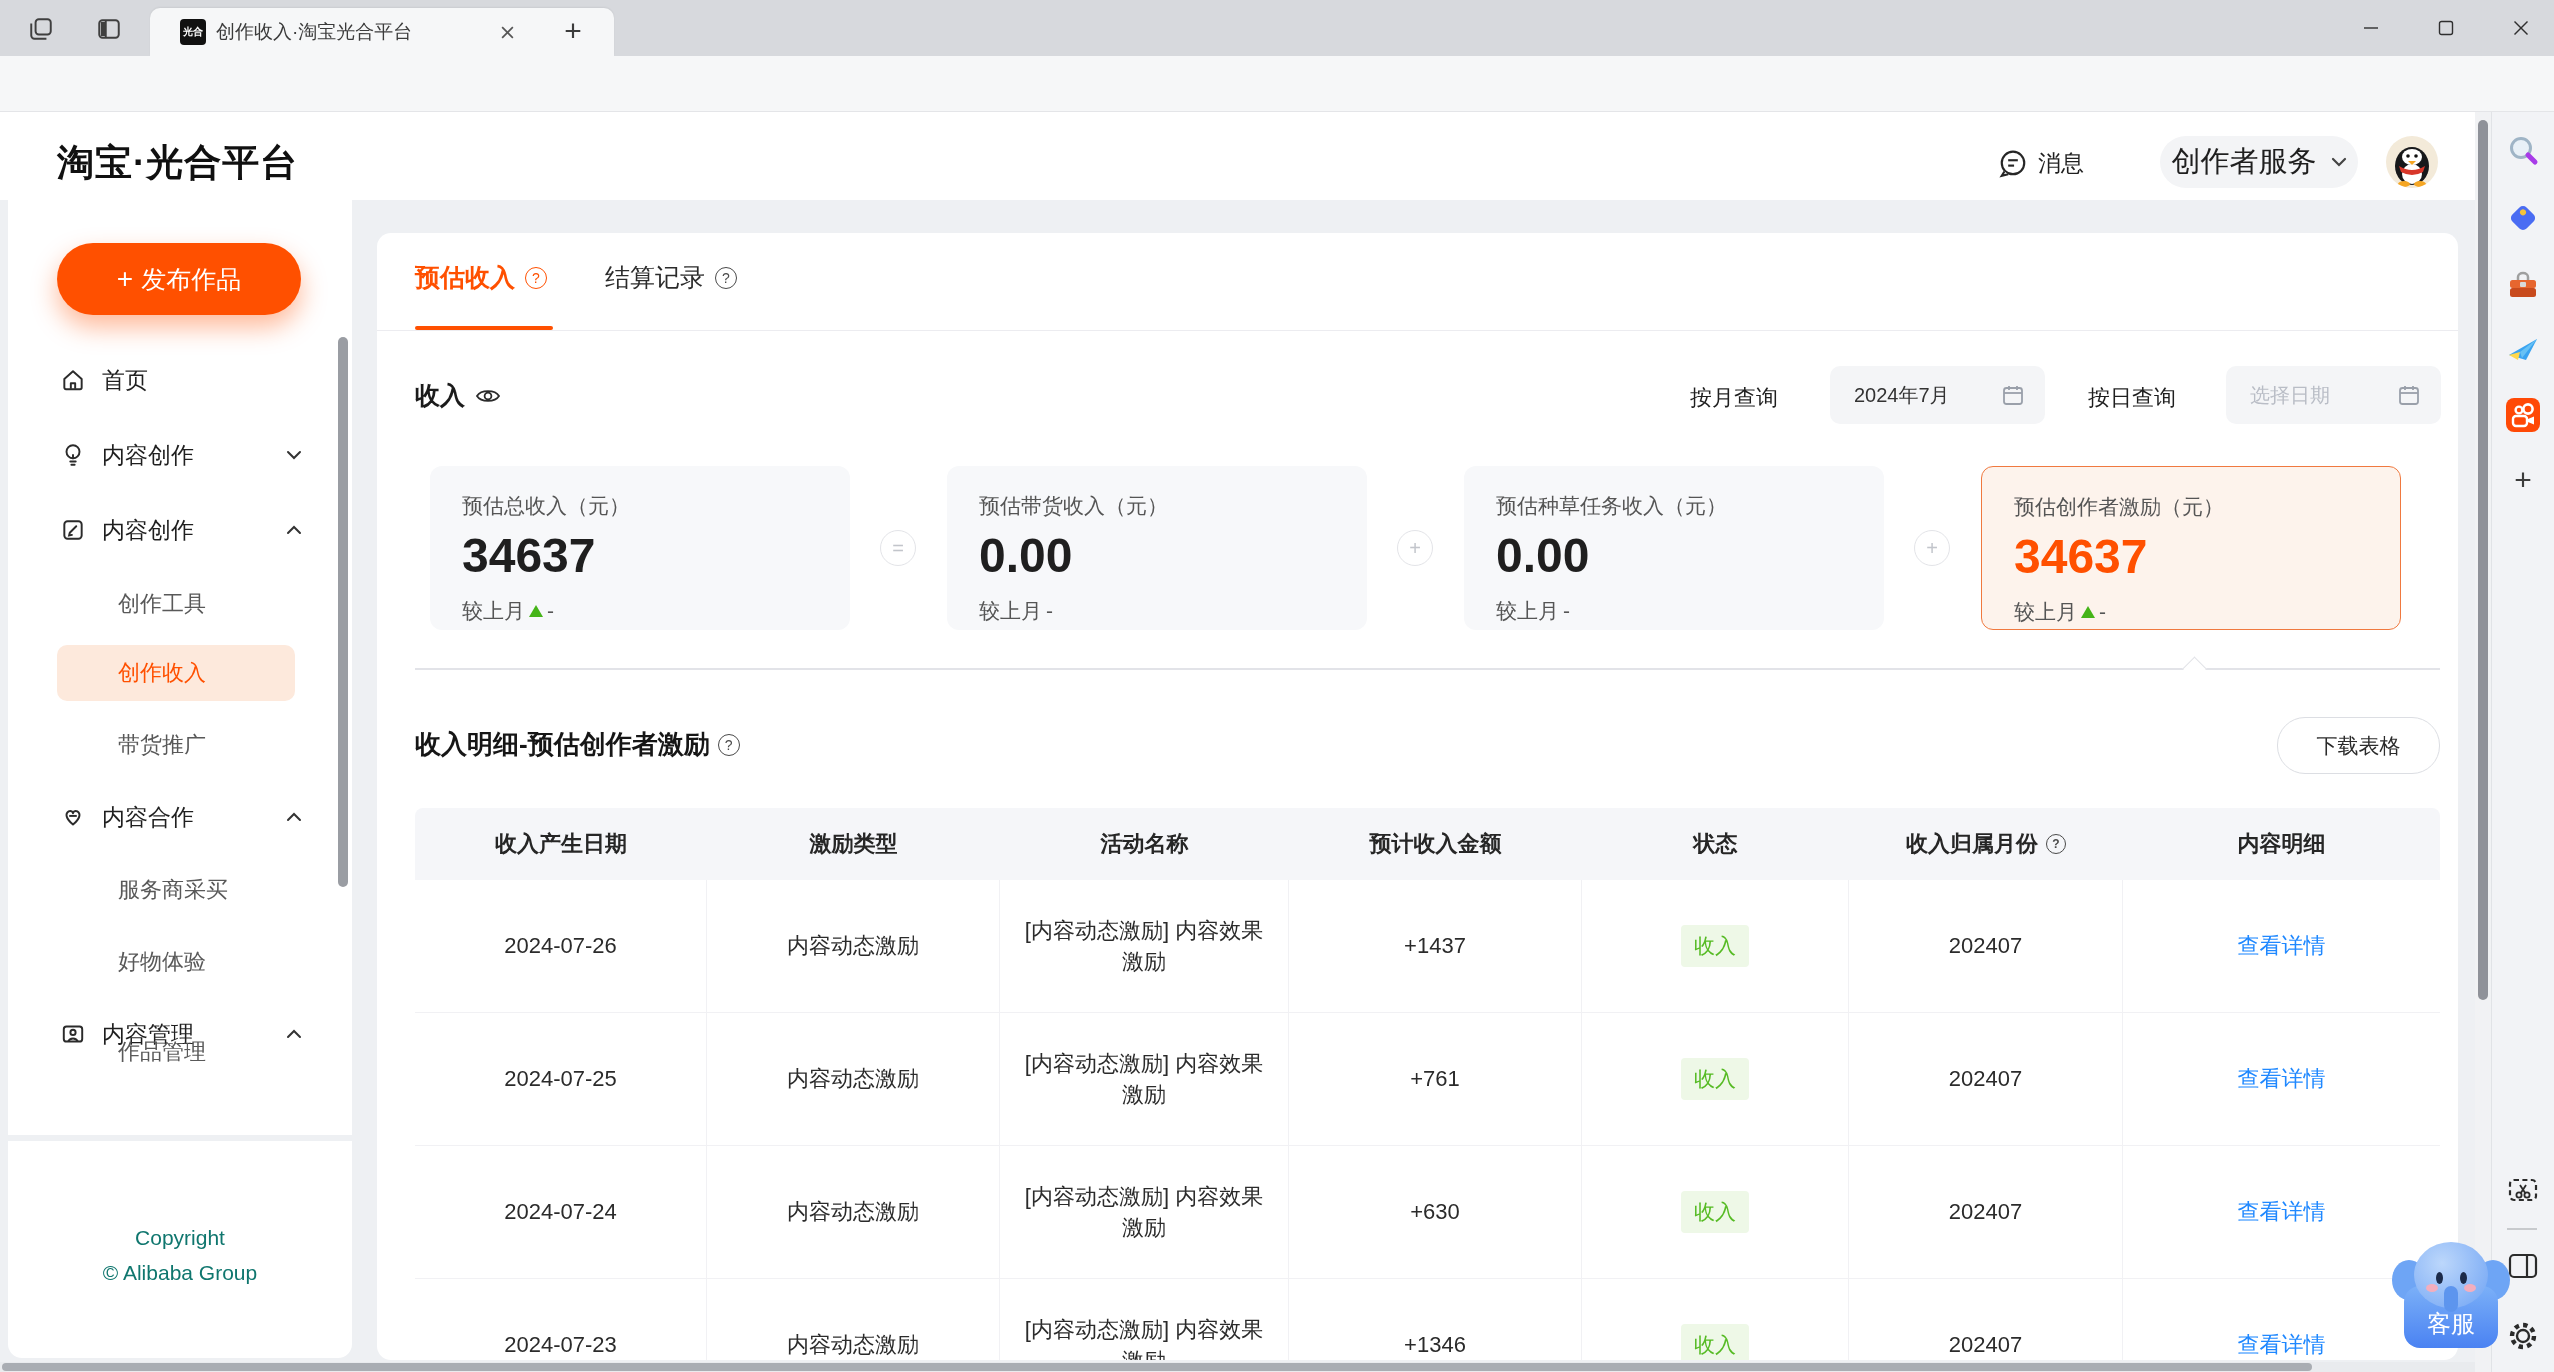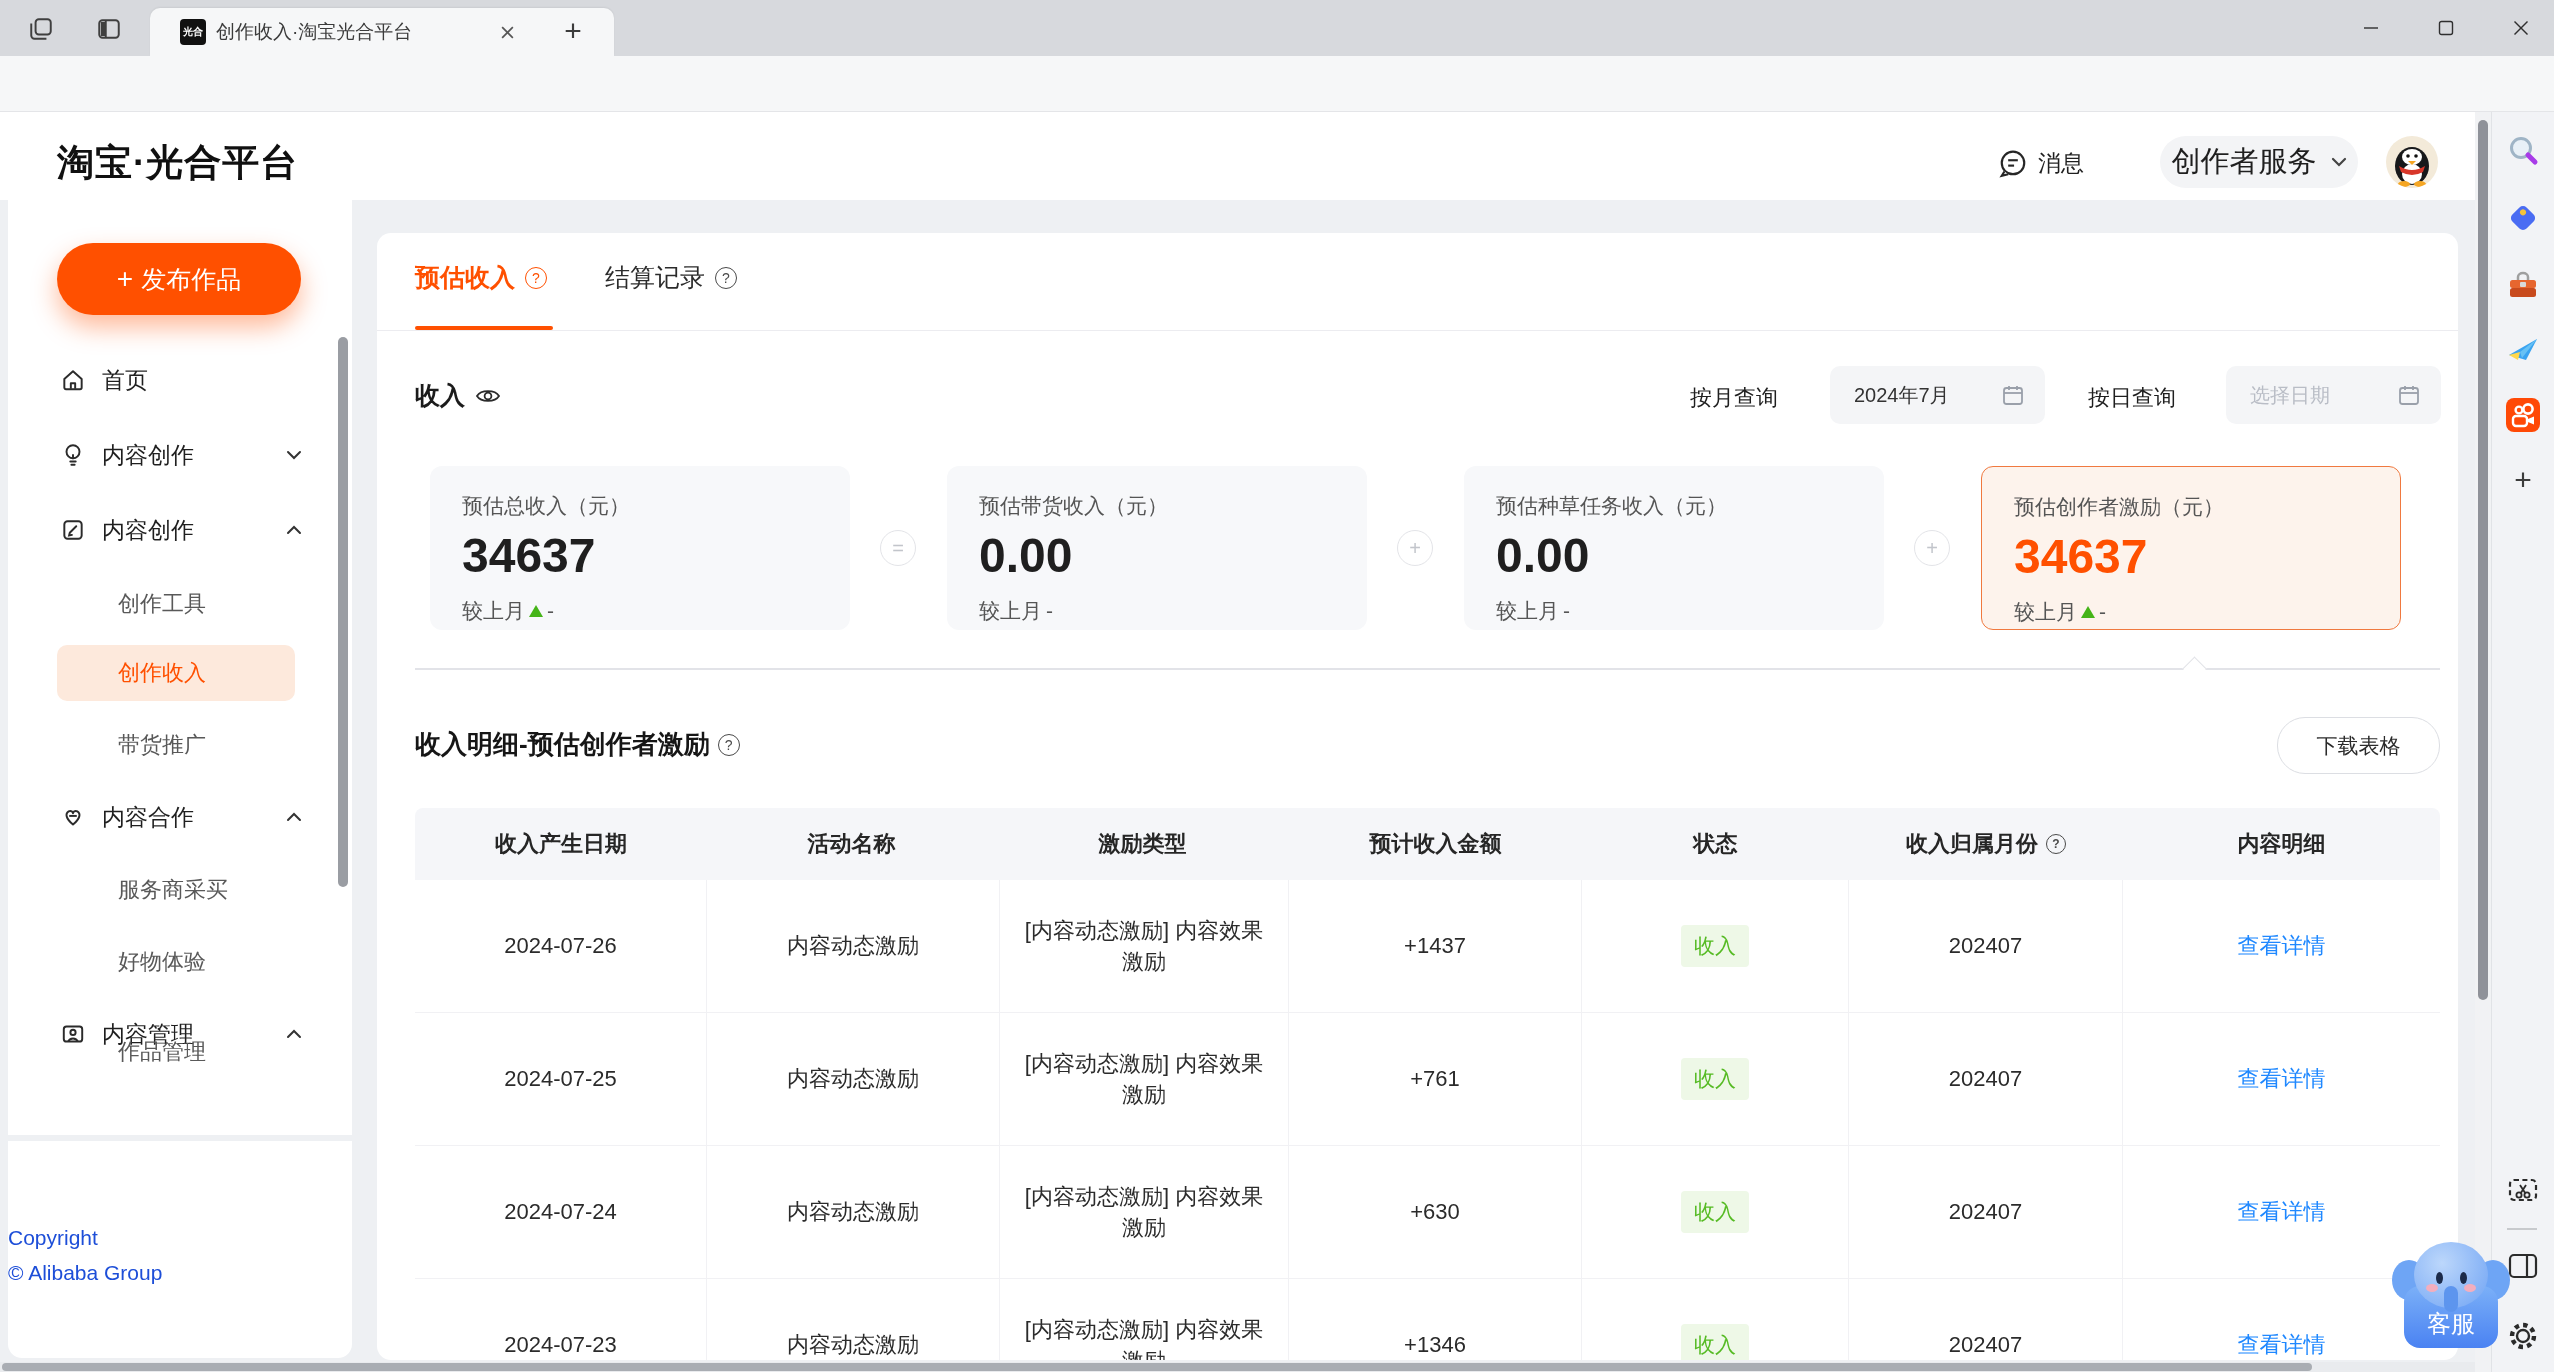--- a/index.html
+++ b/index.html
@@ -46,21 +46,21 @@
   #sidebar-scrollthumb { left:338px; top:337px; width:10px; height:550px; background:#9a9da3; border-radius:5px; }
   #publish-btn { left:57px; top:243px; width:244px; height:72px; background:#ff5000; border-radius:40px; color:#fff; font-size:25px; display:flex; align-items:center; justify-content:center; gap:8px; box-shadow:0 12px 26px rgba(255,80,0,.4); cursor:pointer; }
   .nav-item { left:40px; width:280px; height:48px; display:flex; align-items:center; cursor:pointer; }
   .nav-icon { width:26px; height:26px; margin-left:20px; flex:none; display:flex; align-items:center; justify-content:center; }
   .nav-label { margin-left:16px; font-size:23px; color:#1f1f1f; }
   .nav-chevron { margin-left:auto; margin-right:18px; }
   .sub-label { margin-left:78px; font-size:22px; color:#595959; }
   #nav-active-pill { left:57px; top:645px; width:238px; height:56px; background:#fde9dc; border-radius:10px; }
   .sub-label.active { color:#ff5000; }
   #copyright-box { left:8px; top:1141px; width:344px; height:217px; background:#ffffff; border-radius:0 0 14px 14px; }
-  .copyright-line { width:344px; text-align:left; font-size:21px; color:#1d4ed8; }
+  .copyright-line { width:344px; text-align:center; font-size:21px; color:#0f766e; }
 
   
   #main-card { left:377px; top:233px; width:2081px; height:1127px; background:#ffffff; border-radius:14px; overflow:hidden; }
   .mc { position:absolute; }
   #tab-row-divider { left:0; top:97px; width:2081px; height:1px; background:#ececf0; }
   #tab-estimate { left:38px; top:28px; display:flex; align-items:center; gap:10px; cursor:pointer; }
   #tab-estimate .t { font-size:25px; font-weight:bold; color:#ff5000; }
   #tab-settle { left:228px; top:28px; display:flex; align-items:center; gap:10px; cursor:pointer; }
   #tab-settle .t { font-size:25px; color:#2b2b2b; }
   #tab-underline { left:38px; top:93px; width:138px; height:4px; background:#ff5000; border-radius:2px; }
@@ -488,22 +488,22 @@
 
     <div class="mc" id="detail-title-row">
       <span class="t">收入明细-预估创作者激励</span>
       <span class="qmark dark">?</span>
     </div>
     <div class="mc" id="download-btn">下载表格</div>
 
     <div class="mc" id="income-table">
       <div class="tr th-row">
         <div class="th c1">收入产生日期</div>
+        <div class="th c2">激励类型</div>
         <div class="th c3">活动名称</div>
-        <div class="th c2">激励类型</div>
         <div class="th c4">预计收入金额</div>
         <div class="th c5">状态</div>
         <div class="th c6">
           <span>收入归属月份</span>
           <span class="qmark dark" style="width:20px;height:20px;font-size:12px;">?</span>
         </div>
         <div class="th c7">内容明细</div>
       </div>
 
       <div class="tr body-row">

